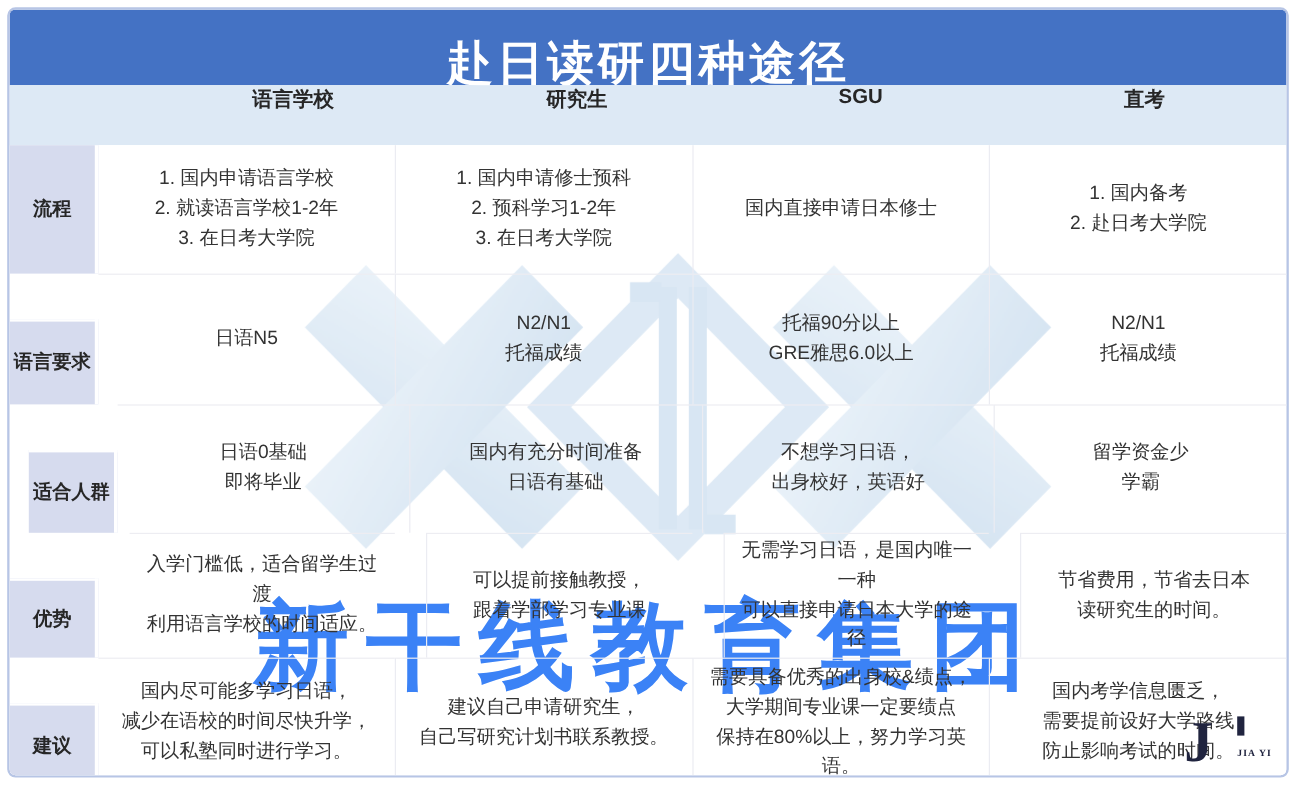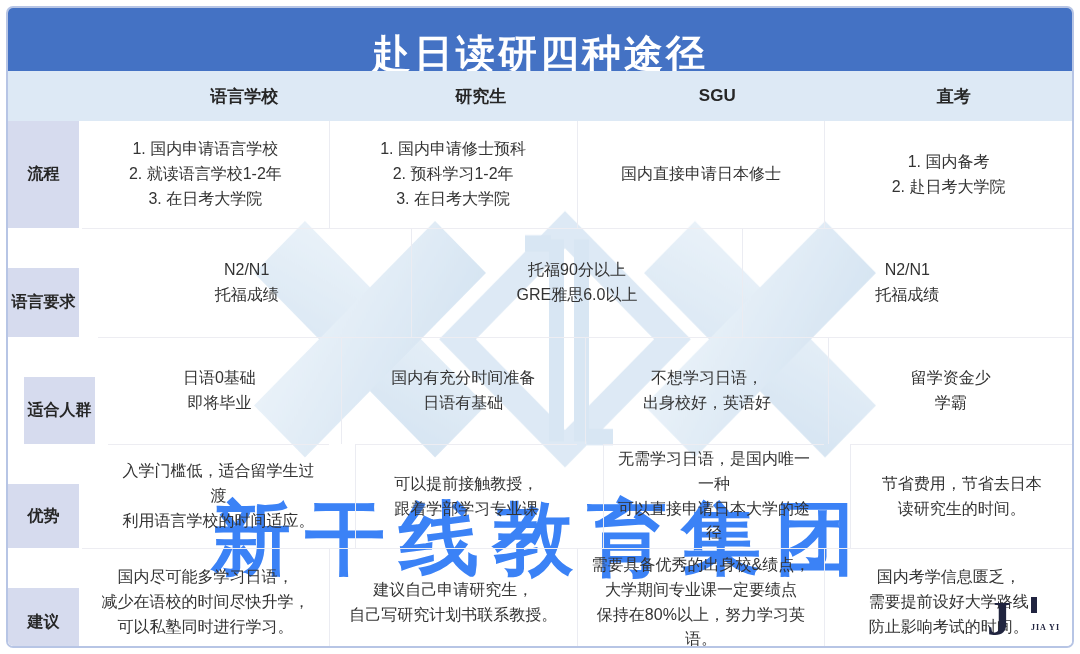--- a/index.html
+++ b/index.html
@@ -35,21 +35,20 @@
     font-weight: 700;
     letter-spacing: 3px;
     line-height: 1;
     margin-top: 28px;
   }
   
   .head-row {
     height: 50px;
     background: #dde9f5;
     display: flex;
-    align-items: center;
     flex: 0 0 auto;
     padding-left: 44px;
   }
   .corner { width: 74px; flex: 0 0 auto; }
   .col-head {
     flex: 1 1 0;
     text-align: center;
     font-size: 17px;
     font-weight: 700;
     color: #262626;
@@ -190,20 +189,21 @@
         <div class="cell">1. 国内申请修士预科
 2. 预科学习1-2年
 3. 在日考大学院</div>
         <div class="cell">国内直接申请日本修士</div>
         <div class="cell">1. 国内备考
 2. 赴日考大学院</div>
       </div>
 
       <div class="row row-2">
         <div class="row-label">语言要求</div>
+        <div class="cell">日语N5</div>
         <div class="cell">N2/N1
 托福成绩</div>
         <div class="cell">托福90分以上
 GRE雅思6.0以上</div>
         <div class="cell">N2/N1
 托福成绩</div>
       </div>
 
       <div class="row row-3">
         <div class="row-label">适合人群</div>

